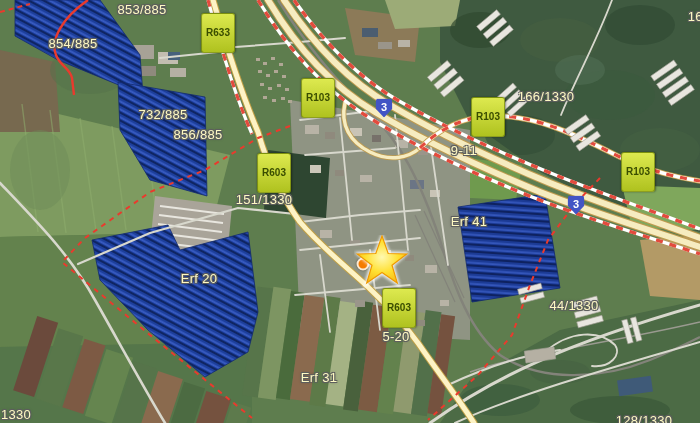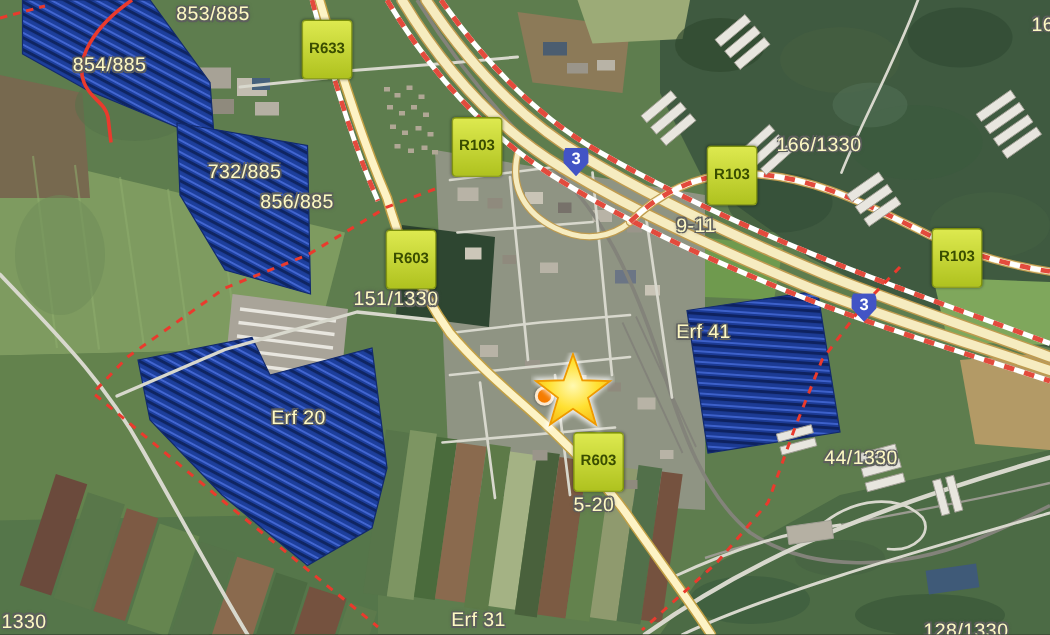--- a/index.html
+++ b/index.html
@@ -312,21 +312,21 @@
       <span class="map-label" style="left: 198px; top: 98px; margin-top: 36px;">856/885</span>
       <span class="map-label" style="left: 163px; top: 114px;">732/885</span>
       <span class="map-label" style="left: 264px; top: 199px;">151/1330</span>
       <span class="map-label" style="left: 546px; top: 96px;">166/1330</span>
       <span class="map-label" style="left: 716px; top: 16px;">166/1330</span>
       <span class="map-label" style="left: 464px; top: 150px;">9-11</span>
       <span class="map-label" style="left: 469px; top: 221px;">Erf 41</span>
       <span class="map-label" style="left: 199px; top: 278px;">Erf 20</span>
       <span class="map-label" style="left: 574px; top: 305px;">44/1330</span>
       <span class="map-label" style="left: 396px; top: 336px;">5-20</span>
-      <span class="map-label" style="left: 319px; top: 377px; margin-top: 36px;">Erf 31</span>
+      <span class="map-label" style="left: 319px; top: 377px;">Erf 31</span>
       <span class="map-label" style="left: 644px; top: 420px;">128/1330</span>
       <span class="map-label" style="left: 16px; top: 414px;">1330</span>
       <span class="route-badge" style="left: 218px; top: 33px;">R633</span>
       <span class="route-badge" style="left: 318px; top: 98px;">R103</span>
       <span class="route-badge" style="left: 488px; top: 117px;">R103</span>
       <span class="route-badge" style="left: 638px; top: 172px;">R103</span>
       <span class="route-badge" style="left: 274px; top: 173px;">R603</span>
       <span class="route-badge" style="left: 399px; top: 308px;">R603</span>
       <span class="route-shield" style="left: 384px; top: 108px;">3</span>
       <span class="route-shield" style="left: 576px; top: 205px;">3</span>

